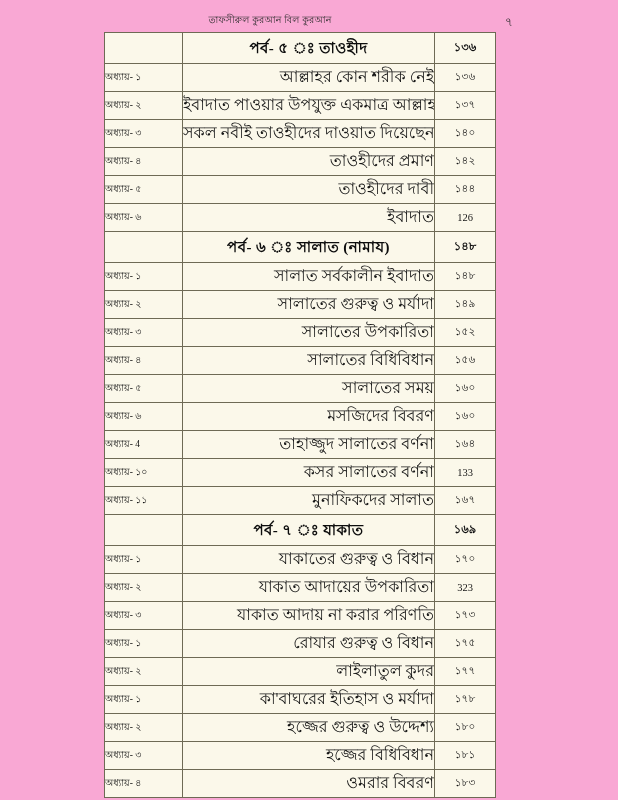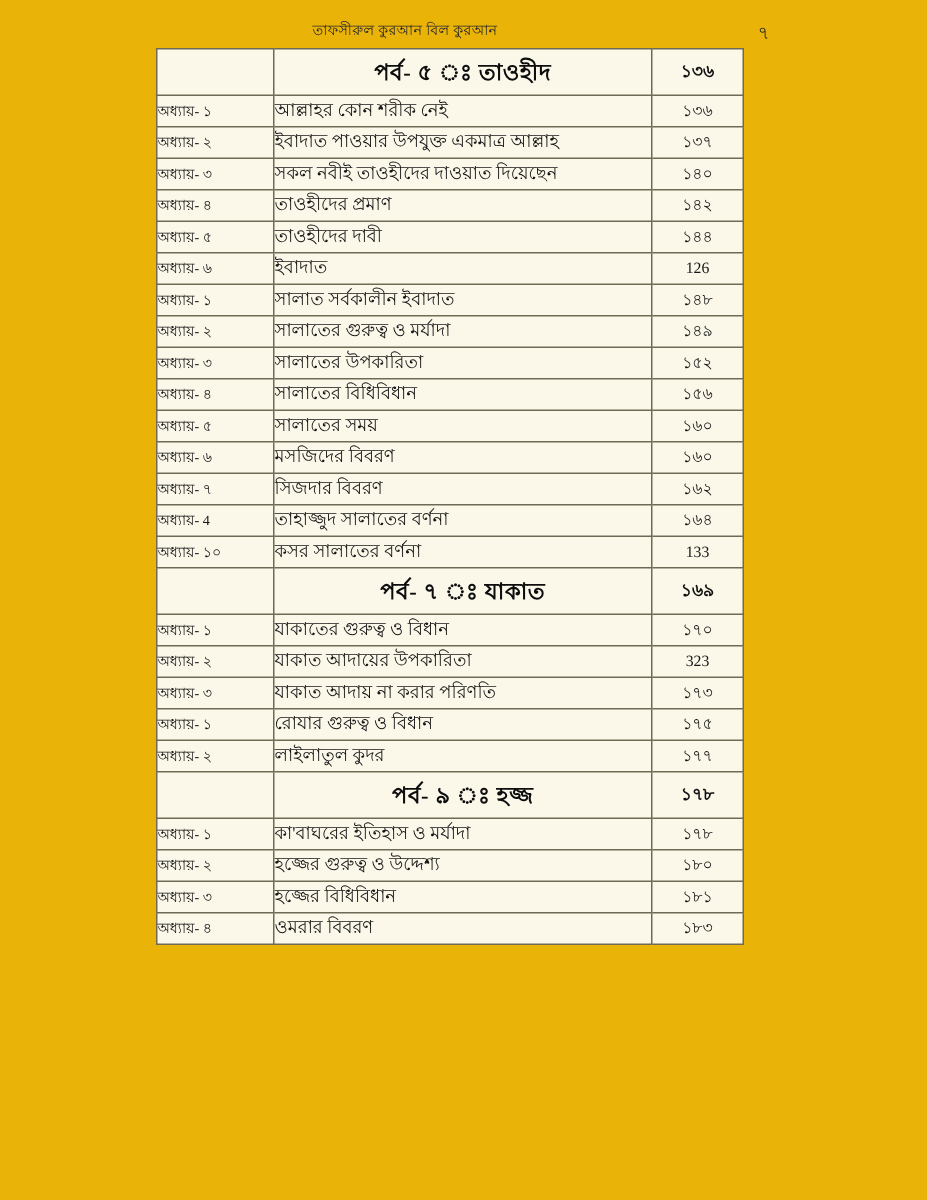--- a/index.html
+++ b/index.html
@@ -14,21 +14,21 @@
     color: #141414;
     overflow: hidden;
     position: relative;
   }
   .page {
     position: absolute;
     left: 0;
     top: 0;
     width: 618px;
     height: 800px;
-    background: #eab308;
+    background: #f9a8d4;
   }
   .running-head {
     position: absolute;
     left: 0;
     top: 13px;
     width: 618px;
     height: 18px;
   }
   .running-head-title {
     position: absolute;
@@ -75,25 +75,26 @@
   tr.chapter-row td { height: 17.5px; }
   tr.part-row td { height: 30px; }
 
   .cell-ch {
     font-size: 9.5px;
     padding-left: 6px;
     color: #151515;
     white-space: nowrap;
   }
   .cell-title {
-    font-size: 12px;
+    font-size: 16px;
     padding-left: 6px;
     color: #151515;
     white-space: nowrap;
     overflow: hidden;
+    text-align: right;
   }
   .cell-page {
     font-size: 10.5px;
     text-align: center;
     color: #151515;
     white-space: nowrap;
   }
   .cell-part-blank { background: #fbf8ea; }
   .cell-part-title {
     font-size: 15px;
@@ -157,20 +158,25 @@
           <tr class="chapter-row">
             <td class="cell-ch">অধ্যায়- ৫</td>
             <td class="cell-title">তাওহীদের দাবী</td>
             <td class="cell-page">১৪৪</td>
           </tr>
           <tr class="chapter-row">
             <td class="cell-ch">অধ্যায়- ৬</td>
             <td class="cell-title">ইবাদাত</td>
             <td class="cell-page">126</td>
           </tr>
+          <tr class="part-row">
+            <td class="cell-part-blank"></td>
+            <td class="cell-part-title">পর্ব- ৬ ঃ  সালাত (নামায)</td>
+            <td class="cell-part-page">১৪৮</td>
+          </tr>
           <tr class="chapter-row">
             <td class="cell-ch">অধ্যায়- ১</td>
             <td class="cell-title">সালাত সর্বকালীন ইবাদাত</td>
             <td class="cell-page">১৪৮</td>
           </tr>
           <tr class="chapter-row">
             <td class="cell-ch">অধ্যায়- ২</td>
             <td class="cell-title">সালাতের গুরুত্ব ও মর্যাদা</td>
             <td class="cell-page">১৪৯</td>
           </tr>
@@ -188,33 +194,33 @@
             <td class="cell-ch">অধ্যায়- ৫</td>
             <td class="cell-title">সালাতের সময়</td>
             <td class="cell-page">১৬০</td>
           </tr>
           <tr class="chapter-row">
             <td class="cell-ch">অধ্যায়- ৬</td>
             <td class="cell-title">মসজিদের বিবরণ</td>
             <td class="cell-page">১৬০</td>
           </tr>
           <tr class="chapter-row">
-            <td class="cell-ch">অধ্যায়- ৭</td>
-            <td class="cell-title">সিজদার বিবরণ</td>
-            <td class="cell-page">১৬২</td>
-          </tr>
-          <tr class="chapter-row">
             <td class="cell-ch">অধ্যায়- 4</td>
             <td class="cell-title">তাহাজ্জুদ সালাতের বর্ণনা</td>
             <td class="cell-page">১৬৪</td>
           </tr>
           <tr class="chapter-row">
             <td class="cell-ch">অধ্যায়- ১০</td>
             <td class="cell-title">কসর সালাতের বর্ণনা</td>
             <td class="cell-page">133</td>
+          </tr>
+          <tr class="chapter-row">
+            <td class="cell-ch">অধ্যায়- ১১</td>
+            <td class="cell-title">মুনাফিকদের সালাত</td>
+            <td class="cell-page">১৬৭</td>
           </tr>
           <tr class="part-row">
             <td class="cell-part-blank"></td>
             <td class="cell-part-title">পর্ব- ৭ ঃ   যাকাত</td>
             <td class="cell-part-page">১৬৯</td>
           </tr>
           <tr class="chapter-row">
             <td class="cell-ch">অধ্যায়- ১</td>
             <td class="cell-title">যাকাতের গুরুত্ব ও বিধান</td>
             <td class="cell-page">১৭০</td>
@@ -232,25 +238,20 @@
           <tr class="chapter-row">
             <td class="cell-ch">অধ্যায়- ১</td>
             <td class="cell-title">রোযার গুরুত্ব ও বিধান</td>
             <td class="cell-page">১৭৫</td>
           </tr>
           <tr class="chapter-row">
             <td class="cell-ch">অধ্যায়- ২</td>
             <td class="cell-title">লাইলাতুল কুদর</td>
             <td class="cell-page">১৭৭</td>
           </tr>
-          <tr class="part-row">
-            <td class="cell-part-blank"></td>
-            <td class="cell-part-title">পর্ব- ৯ ঃ  হজ্জ</td>
-            <td class="cell-part-page">১৭৮</td>
-          </tr>
           <tr class="chapter-row">
             <td class="cell-ch">অধ্যায়- ১</td>
             <td class="cell-title">কা'বাঘরের ইতিহাস ও মর্যাদা</td>
             <td class="cell-page">১৭৮</td>
           </tr>
           <tr class="chapter-row">
             <td class="cell-ch">অধ্যায়- ২</td>
             <td class="cell-title">হজ্জের গুরুত্ব ও উদ্দেশ্য</td>
             <td class="cell-page">১৮০</td>
           </tr>

